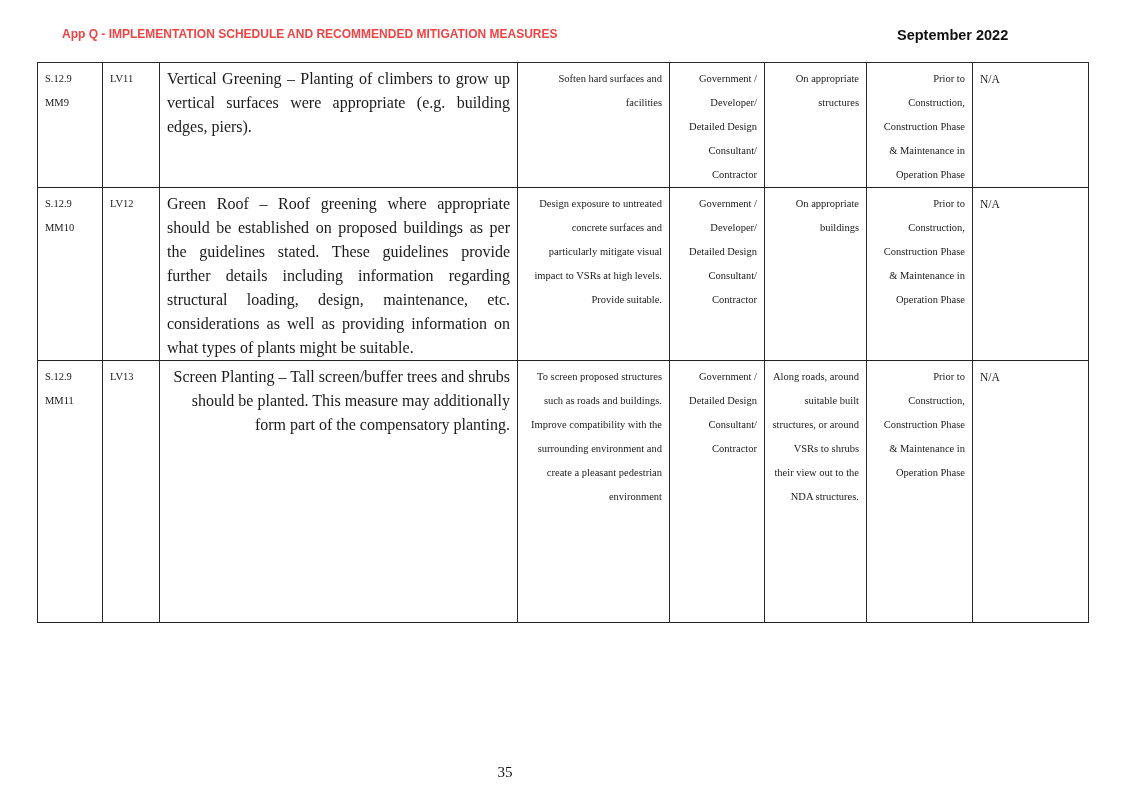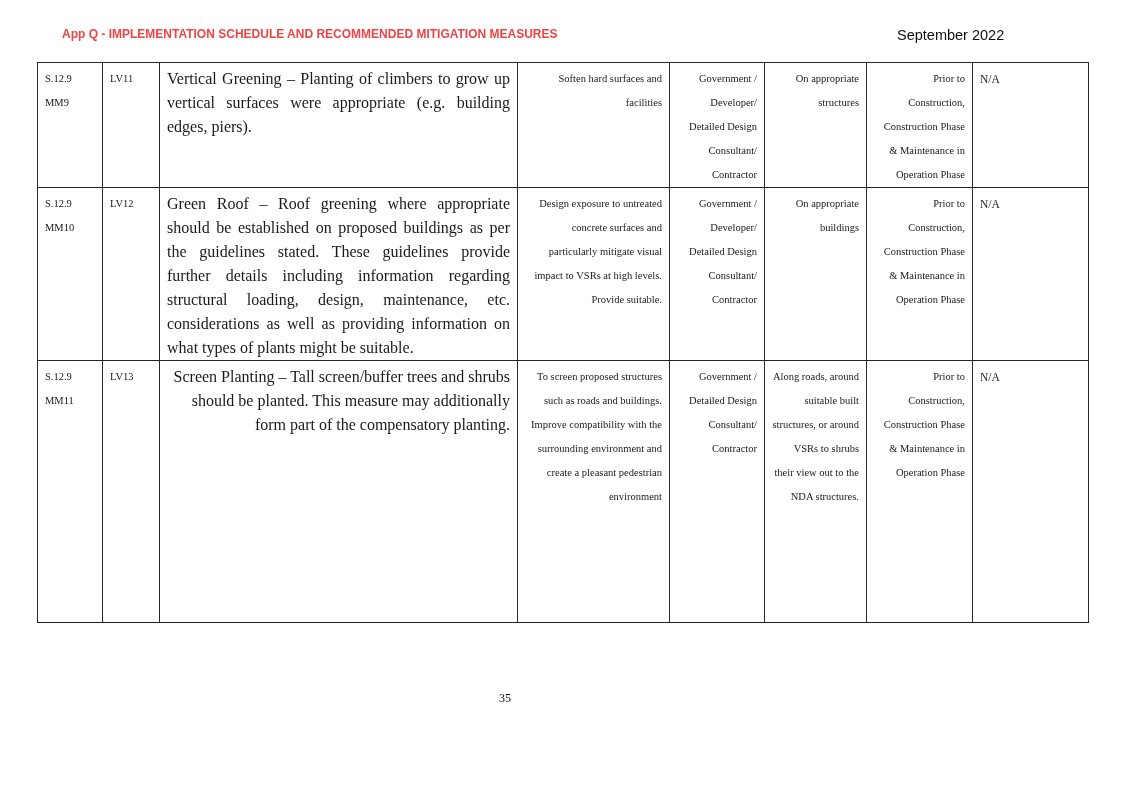--- a/index.html
+++ b/index.html
@@ -22,21 +22,21 @@
       font-weight: bold;
       font-size: 12px;
       letter-spacing: 0px;
       color: #ef4444;
     }
     .header-date {
       position: absolute;
       left: 897px;
       top: 27px;
       font-family: "Liberation Sans", sans-serif;
-      font-weight: normal;
+      font-weight: bold;
       font-size: 14.5px;
       color: #111;
     }
     table.schedule {
       position: absolute;
       left: 37px;
       top: 62px;
       width: 1051px;
       border-collapse: collapse;
       table-layout: fixed;
@@ -68,24 +68,24 @@
     }
     td.c-na {
       text-align: left;
       font-size: 11.5px;
     }
     .cell-line { display: block; }
     .page-number {
       position: absolute;
       left: 0;
       width: 1010px;
-      top: 691px;
+      top: 764px;
       text-align: center;
       font-family: "Liberation Serif", serif;
-      font-size: 12px;
+      font-size: 15px;
       color: #111;
     }
   </style>
 </head>
 <body>
 
 <div class="header-title">App Q - IMPLEMENTATION SCHEDULE AND RECOMMENDED MITIGATION MEASURES</div>
 <div class="header-date">September 2022</div>
 
 <table class="schedule">

